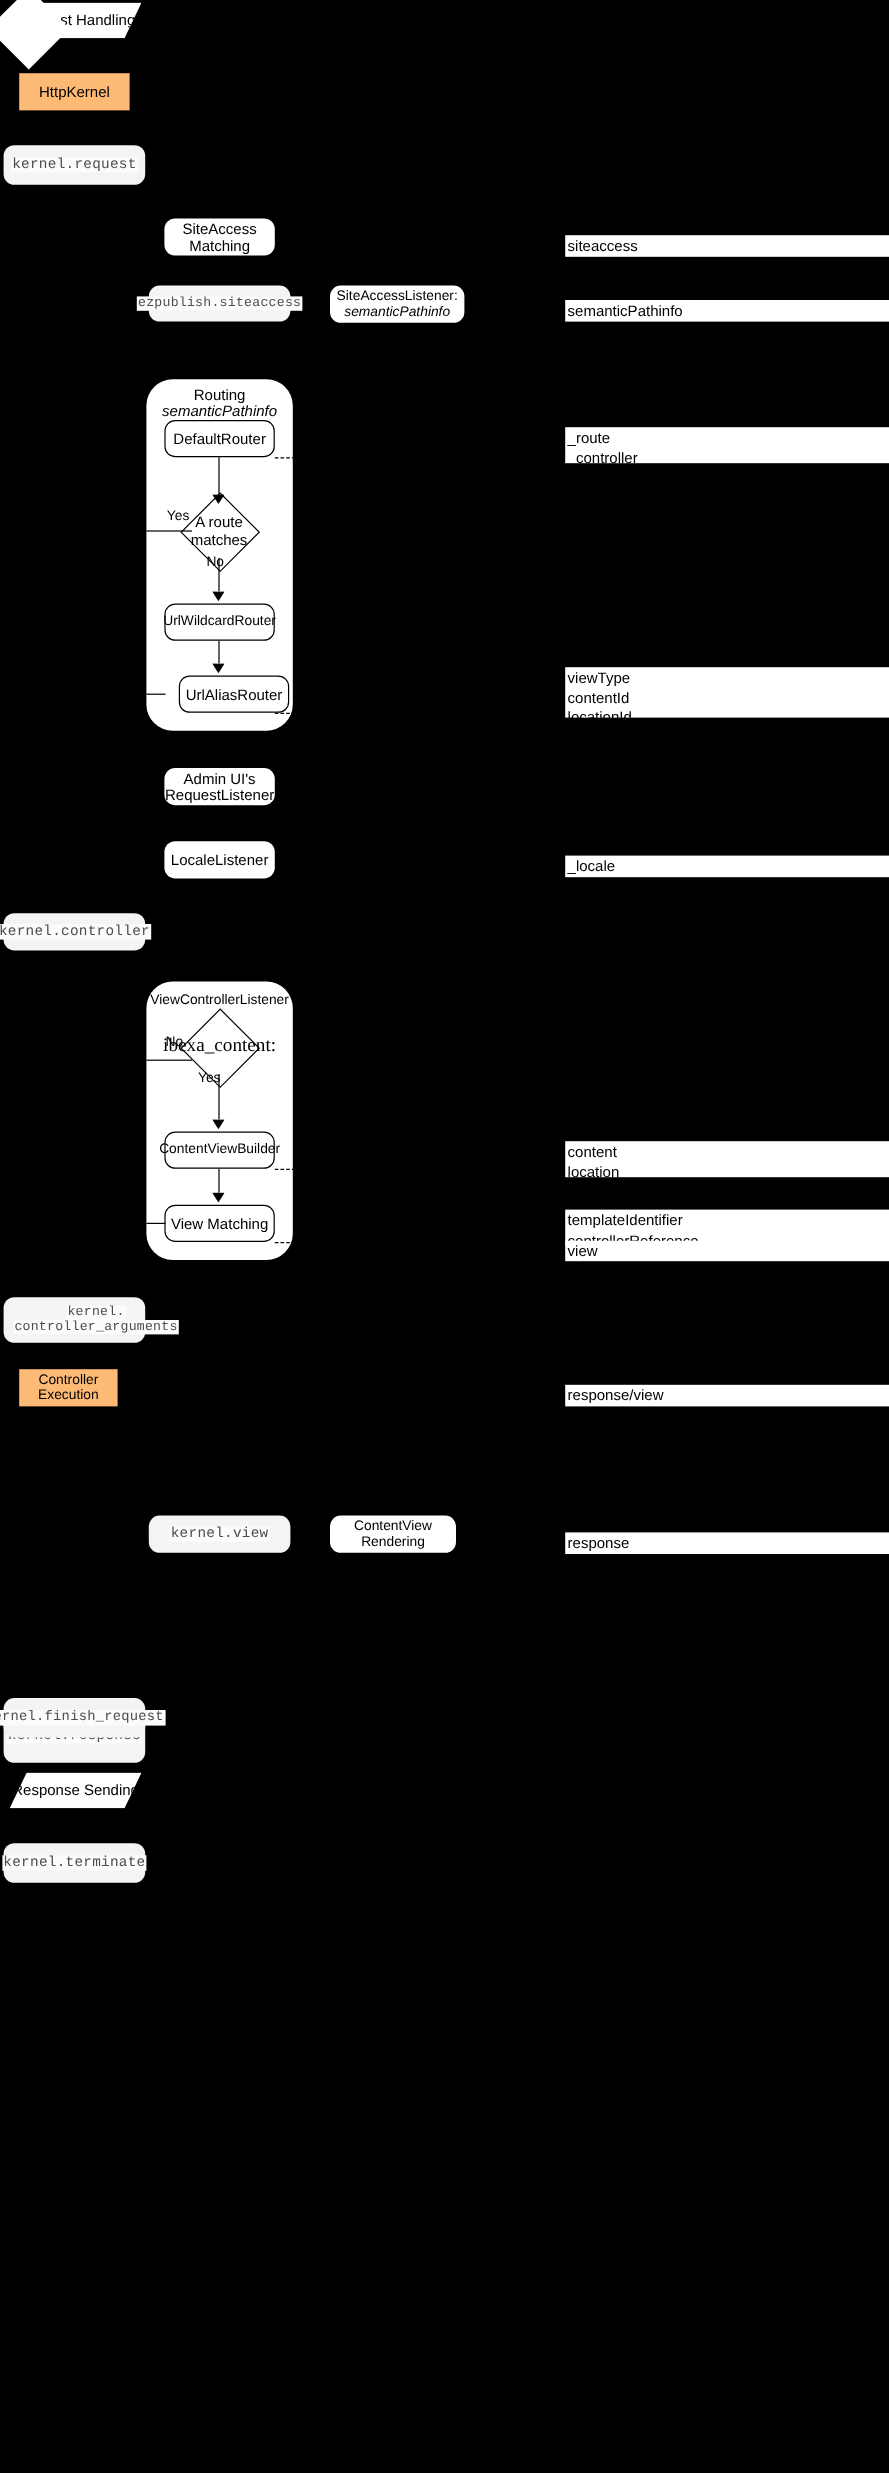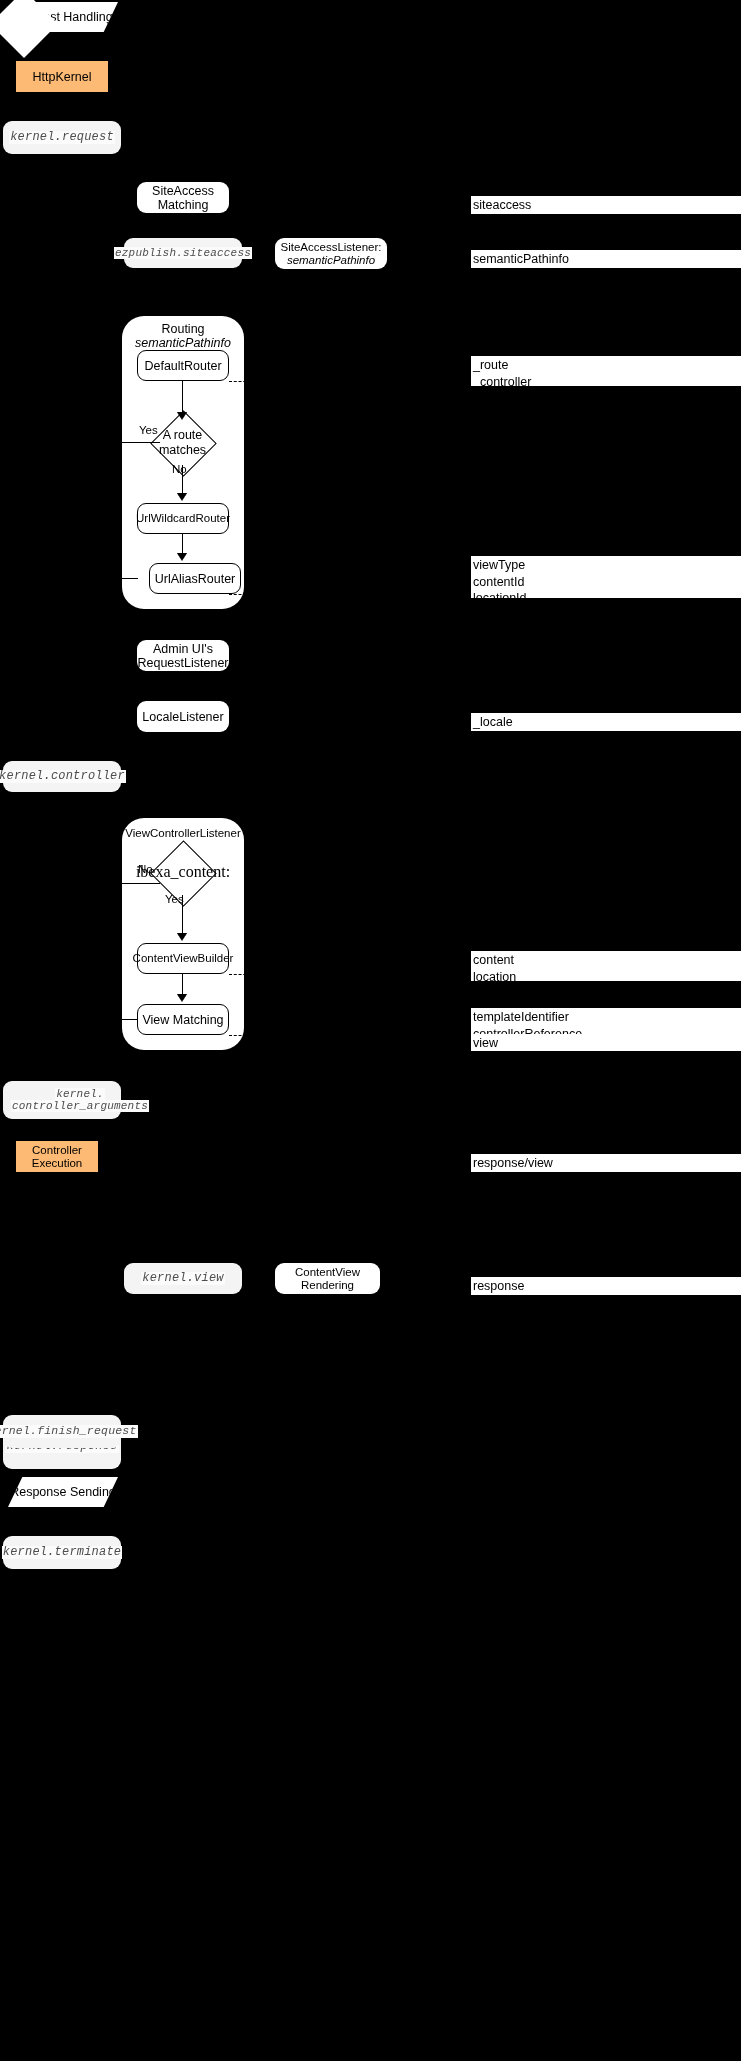--- a/index.html
+++ b/index.html
@@ -20,21 +20,21 @@
     font-size:12.5px;
     color:#000;
   }
   .rect-noborder{ background:#fdba74; border:none; }
   .round{ background:#fff; border:1px solid #000; border-radius:9px; }
   .event{
     background:#f4f4f4; border:none; border-radius:9px;
     font-family:"Liberation Mono", monospace;
     font-size:12px; color:#4d4d4d; letter-spacing:.2px;
   }
-  .event .kw{ background:#fbfbfb; padding:0 1px; display:inline-block;font-style:italic;}
+  .event .kw{ background:#fbfbfb; padding:0 1px; display:inline-block;}
   .para{
     background:#fff;
     clip-path: polygon(13% 0%, 100% 0%, 87% 100%, 0% 100%);
     border:none;
   }
   .diamond-shape{
     background:#fff;
     transform:rotate(45deg);
     border:none;
   }

